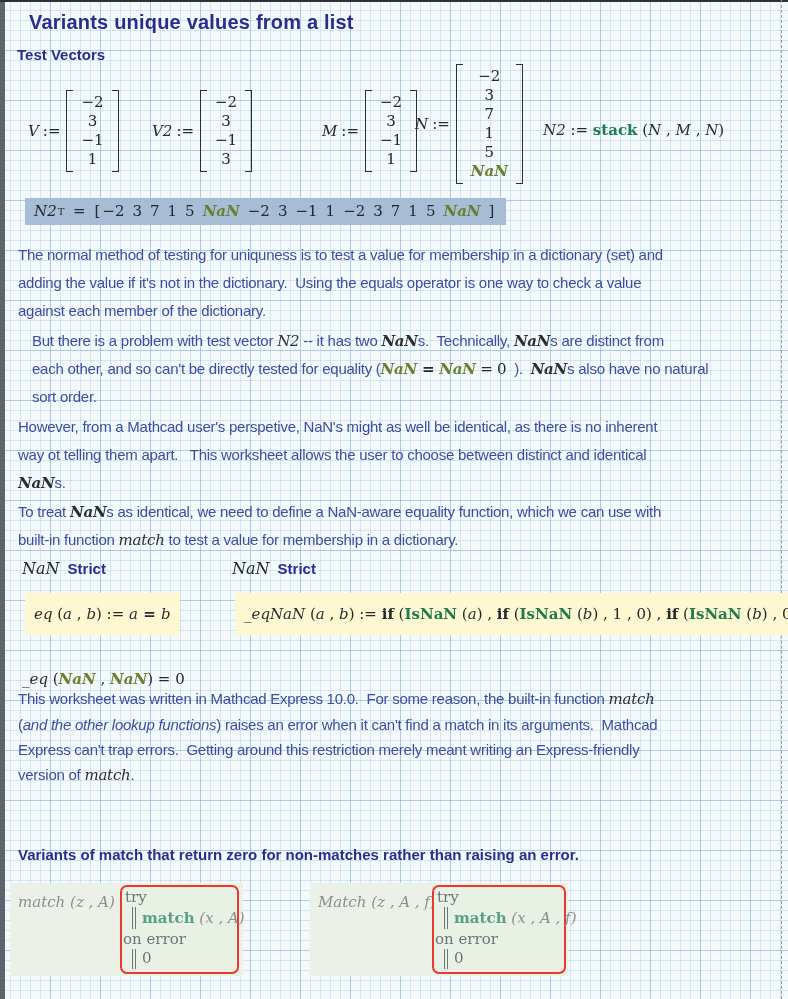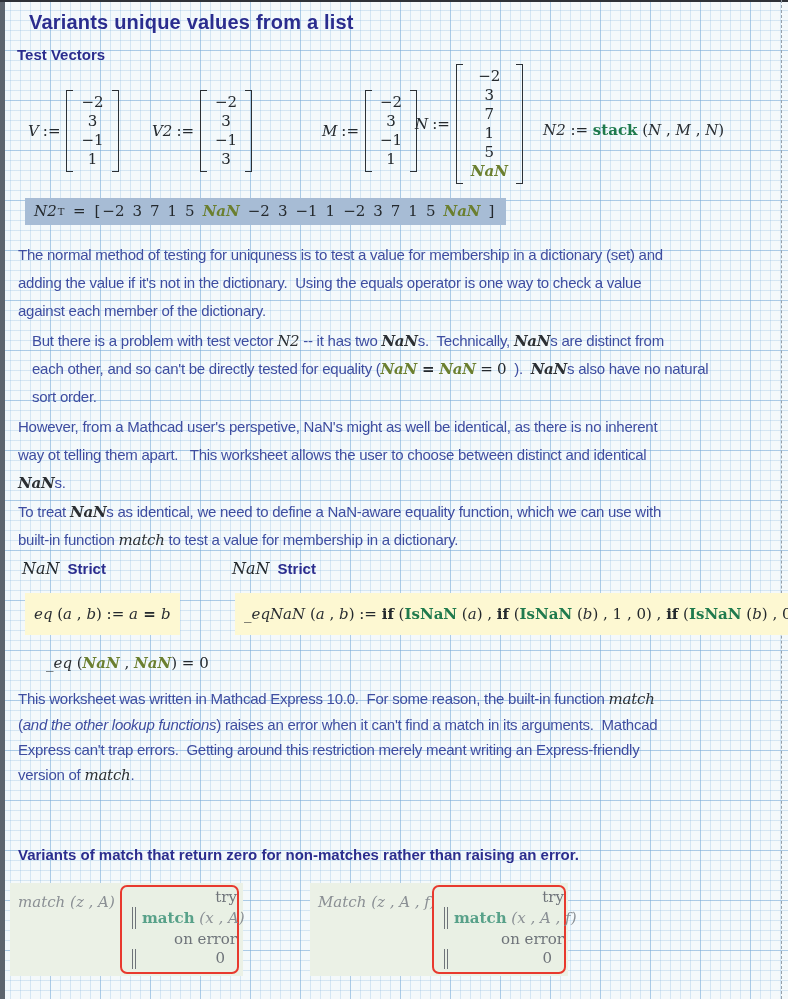--- a/index.html
+++ b/index.html
@@ -61,21 +61,21 @@
   .nanhdr{display:flex;align-items:baseline;}
   .nanhdr .mvar{font-family:"DejaVu Serif",serif;font-size:16px;color:#24292d;}
   .nanhdr .lbl{font-size:15px;font-weight:bold;color:#2b2d8e;margin-left:8px;}
 
   .ydef{background:#fdf8d2;padding:12px 9px;font-size:15px;font-family:"DejaVu Serif",serif;color:#24292d;white-space:nowrap;}
   .mcall{font-size:15px;font-family:"DejaVu Serif",serif;color:#24292d;white-space:nowrap;}
 
   .code-region{background:#ebf1e6;}
   .code-label{position:absolute;left:8px;top:10px;font-size:15px;white-space:nowrap;}
   .try-box{position:absolute;top:2px;height:89px;border:2px solid #e8392e;border-radius:7px;
-    background:#e9f0e4;font-family:"DejaVu Serif",serif;font-size:15px;color:#6f747a;box-sizing:border-box;text-align:right;}
+    background:#e9f0e4;font-family:"DejaVu Serif",serif;font-size:15px;color:#6f747a;box-sizing:border-box;}
   .ln{white-space:nowrap;}
   .ln.try{margin:1px 0 0 3px;}
   .ln.bar{margin:1px 12px 1px 10px;border-left:4px double #6f747a;padding-left:6px;height:22px;line-height:22px;}
   .ln.onerr{margin:1px 0 0 1px;}
   .ln.zero{height:20px;line-height:18px;}
 </style>
 </head>
 <body>
 
 <div class="page">
@@ -183,21 +183,21 @@
     <span class="lbl">Strict</span>
   </div>
   <div class="abs nanhdr" style="left:232px;top:559px;">
     <span class="mvar">NaN</span>
     <span class="lbl">Strict</span>
   </div>
 
   <div class="abs ydef" style="left:25px;top:593px;"><span class="seg-m">eq</span><span class="seg-op"> (</span><span class="seg-m">a</span><span class="seg-op"> , </span><span class="seg-m">b</span><span class="seg-op">) := </span><span class="seg-m">a</span><span class="seg-beq"> = </span><span class="seg-m">b</span></div>
   <div class="abs ydef" style="left:235px;top:593px;"><span class="seg-m">_eqNaN</span><span class="seg-op"> (</span><span class="seg-m">a</span><span class="seg-op"> , </span><span class="seg-m">b</span><span class="seg-op">) := </span><span class="seg-if">if</span><span class="seg-op"> (</span><span class="seg-kw">IsNaN</span><span class="seg-op"> (</span><span class="seg-m">a</span><span class="seg-op">) , </span><span class="seg-if">if</span><span class="seg-op"> (</span><span class="seg-kw">IsNaN</span><span class="seg-op"> (</span><span class="seg-m">b</span><span class="seg-op">) , 1 , 0) , </span><span class="seg-if">if</span><span class="seg-op"> (</span><span class="seg-kw">IsNaN</span><span class="seg-op"> (</span><span class="seg-m">b</span><span class="seg-op">) , 0 , </span></div>
 
-  <div class="abs mcall" style="left:22px;top:654px;padding-left:24px;"><span class="seg-m">_eq</span><span class="seg-op"> (</span><span class="seg-nang">NaN</span><span class="seg-op"> , </span><span class="seg-nang">NaN</span><span class="seg-op">) = 0</span></div>
+  <div class="abs mcall" style="left:22px;top:670px;"><span class="seg-m">_eq</span><span class="seg-op"> (</span><span class="seg-nang">NaN</span><span class="seg-op"> , </span><span class="seg-nang">NaN</span><span class="seg-op">) = 0</span></div>
 
   <p class="abs para tight" style="left:18px;top:686px;width:758px;"><span class="seg-tx">This worksheet was written in Mathcad Express 10.0.  For some reason, the built-in function </span><span class="seg-m">match</span><span class="seg-tx">
 (</span><span class="seg-it">and the other lookup functions</span><span class="seg-tx">) raises an error when it can't find a match in its arguments.  Mathcad
 Express can't trap errors.  Getting around this restriction merely meant writing an Express-friendly
 version of </span><span class="seg-m">match</span><span class="seg-tx">.</span></p>
 
   <div class="abs h2" style="left:18px;top:846px;">Variants of match that return zero for non-matches rather than raising an error.</div>
 
   <div class="abs code-region" style="left:10px;top:883px;width:233px;height:93px;">
     <div class="code-label"><span class="seg-cm">match</span><span class="seg-cop"> (z , A) := </span></div>

